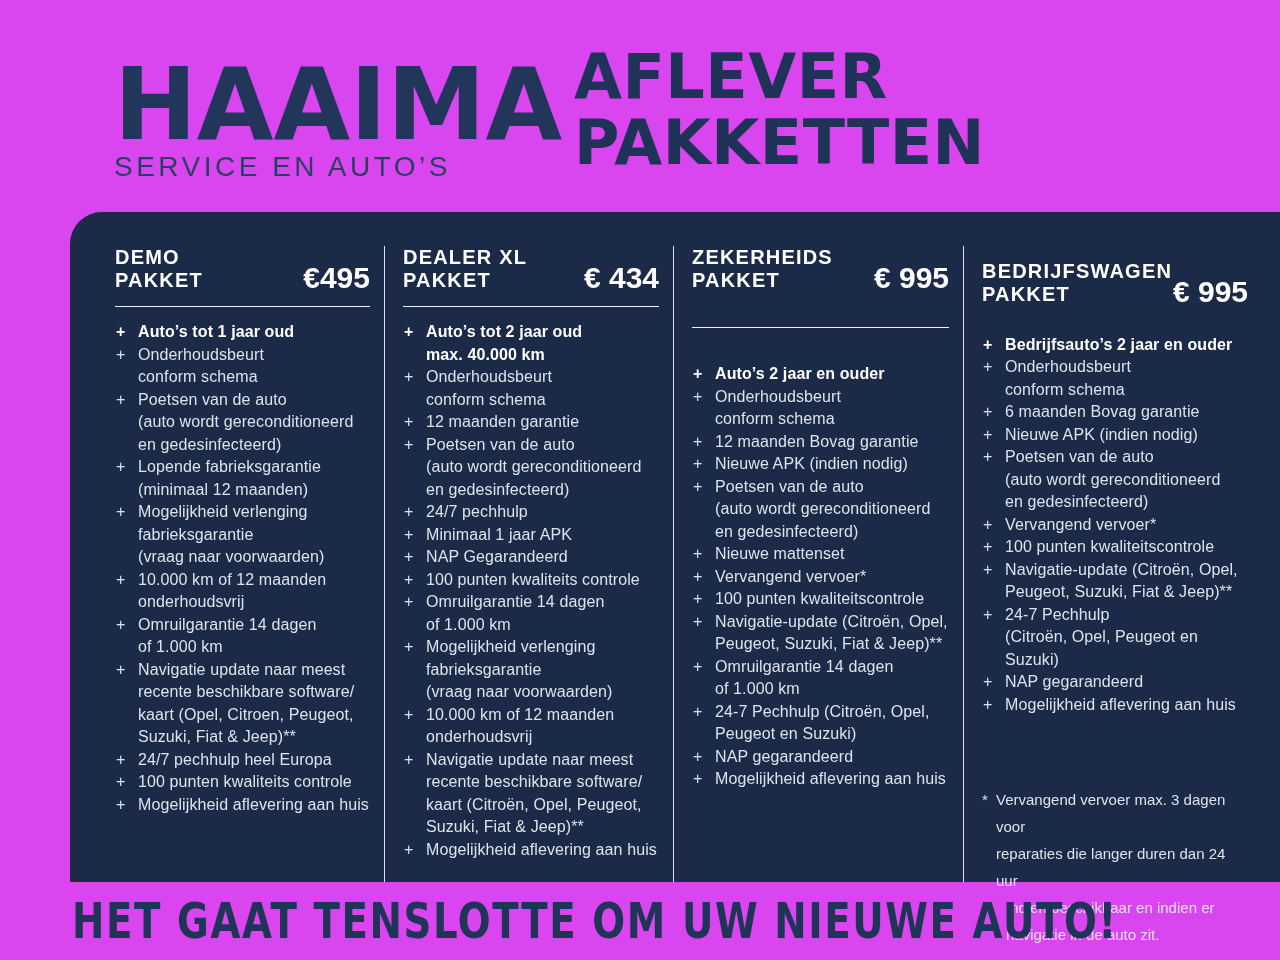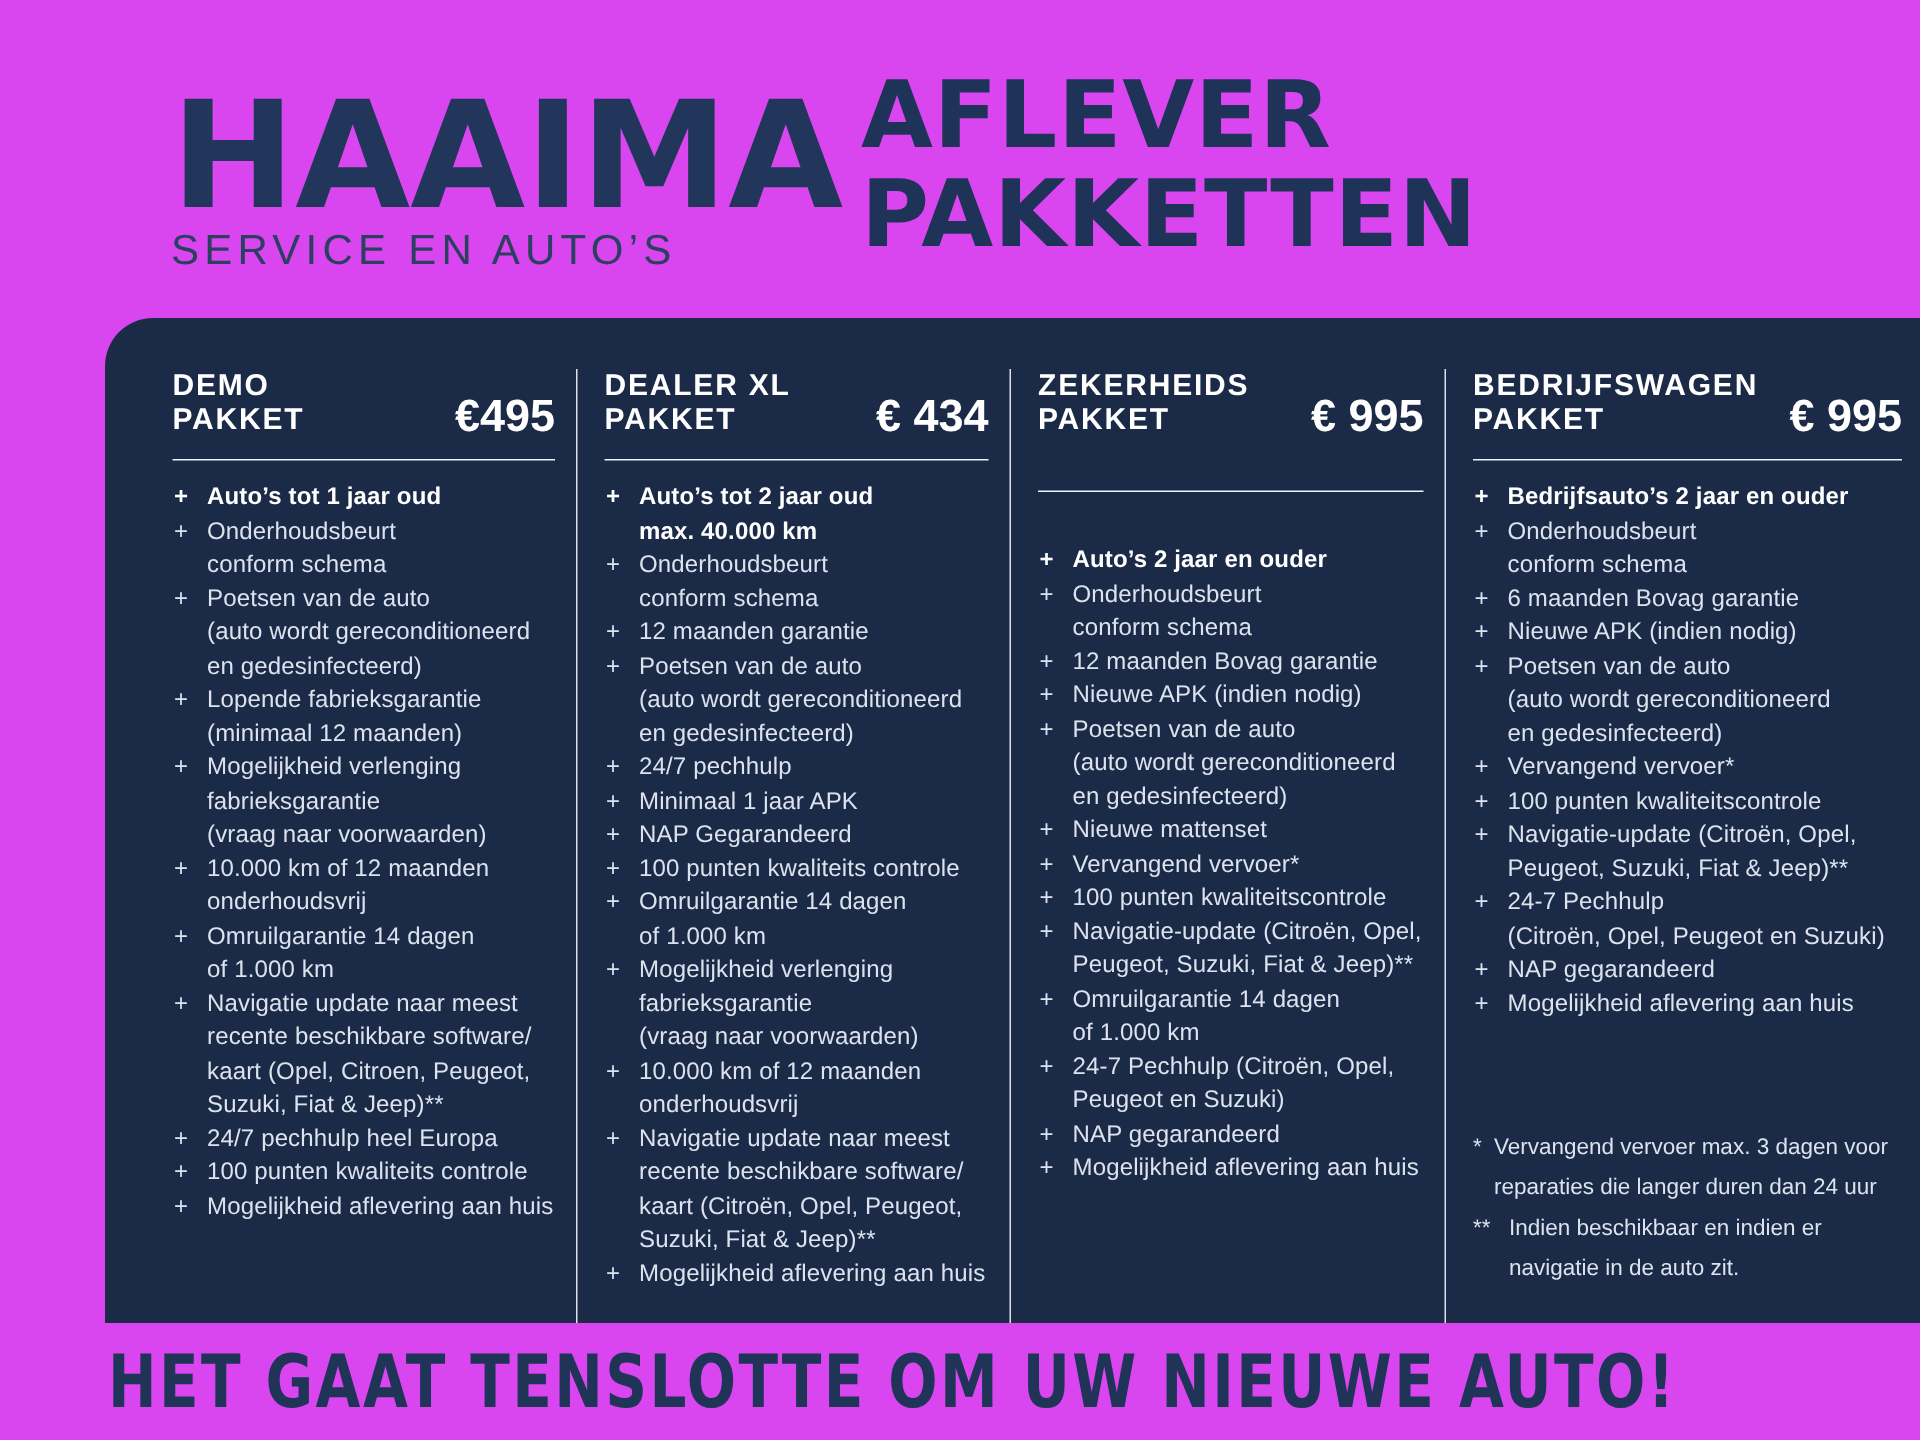--- a/index.html
+++ b/index.html
@@ -17,21 +17,21 @@
   
   .panel{position:absolute;left:70px;top:212px;right:0;height:670px;background:#1b2a46;
          border-top-left-radius:32px;box-sizing:border-box;display:flex;
          padding:34px 0 0 45px;color:#dce3ee;}
   .col{box-sizing:border-box;display:flex;flex-direction:column;}
   .col{border-right:1.5px solid rgba(238,242,248,0.92);}
   .col:last-child{border-right:none;flex:1;}
   .c0{flex:0 0 270px;padding-right:14px;}
   .c1{flex:0 0 289px;padding-left:18px;padding-right:14px;}
   .c2{flex:0 0 290px;padding-left:18px;padding-right:14px;gap:21px;}
-  .c3{padding-left:18px;padding-right:12px;}
+  .c3{padding-left:18px;padding-right:32px;margin-top:14px;}
 
   .col-head{display:flex;justify-content:space-between;align-items:flex-end;}
   .pkg-name{font-size:20px;font-weight:700;color:#ffffff;line-height:1.17;letter-spacing:1.2px;}
   .pkg-price{font-size:30px;font-weight:700;color:#ffffff;line-height:1;white-space:nowrap;}
   .col-rule{height:1.5px;background:#eef2f8;margin:13px 0 14px 0;}
 
   .items{font-size:16px;line-height:22.5px;letter-spacing:0.1px;}
   .li{position:relative;padding-left:23px;}
   .li .plus{position:absolute;left:1px;top:0;}
   .li.bold{color:#ffffff;font-weight:700;}

